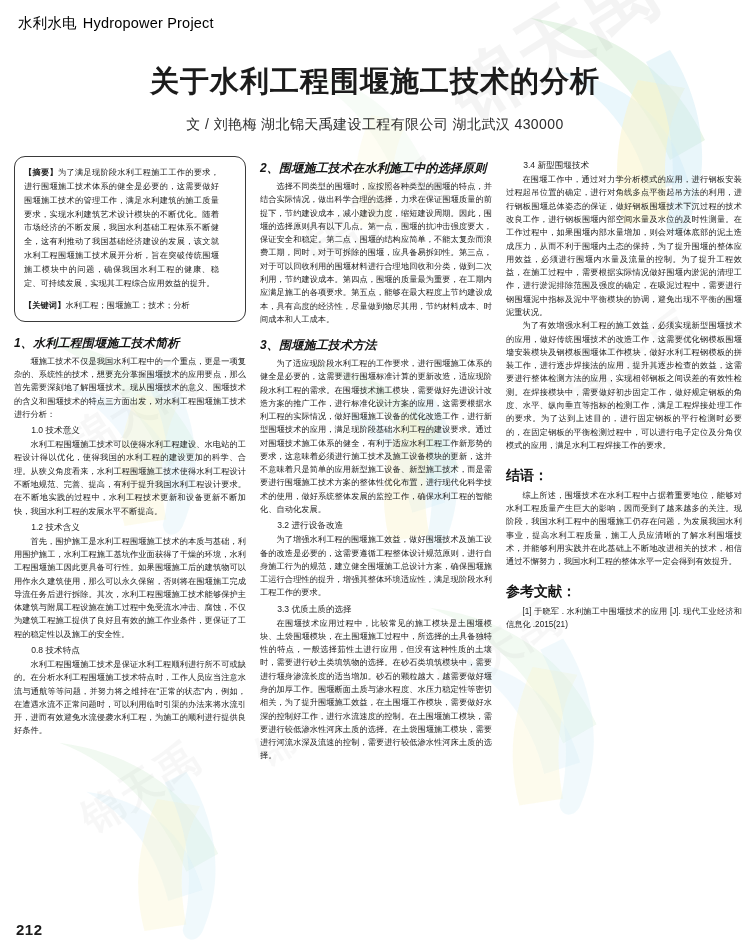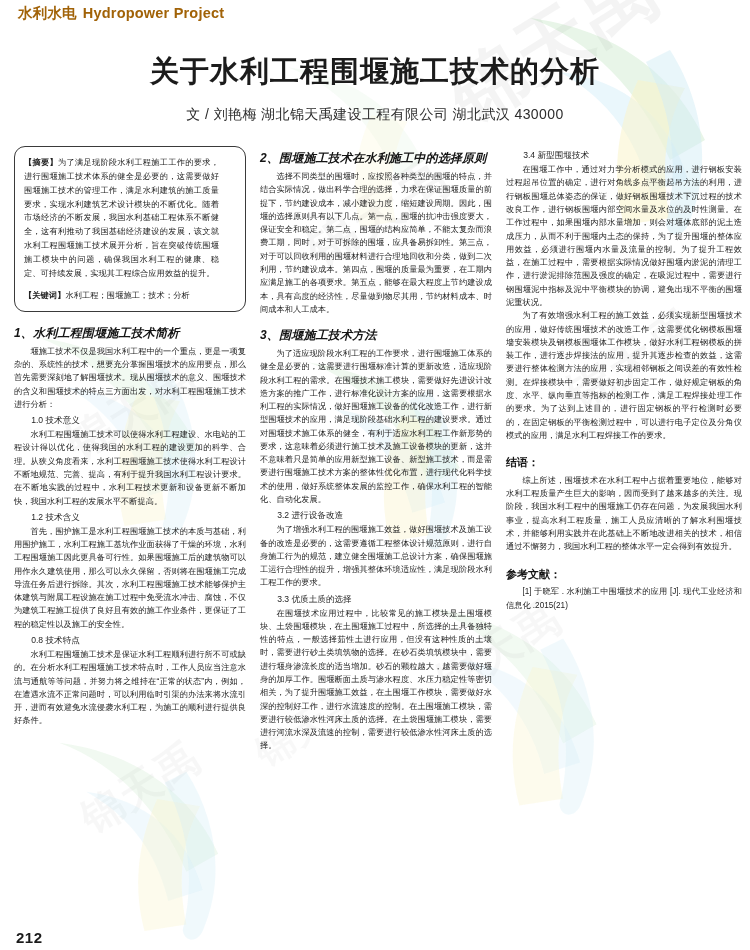--- a/index.html
+++ b/index.html
@@ -35,25 +35,25 @@
     letter-spacing: 2px;
   }
   .wm-logo {
     opacity: .40;
   }
 
   
   .masthead {
     position: relative;
     z-index: 2;
-    padding: 4px 0 0 18px;
+    padding: 14px 0 0 18px;
     font-size: 14.5px;
-    font-weight: bold;
+    font-weight: normal;
     letter-spacing: .2px;
-    color: #a16207;
+    color: #000000;
   }
   .masthead .en {
     font-family: "Liberation Sans", sans-serif;
     margin-left: 6px;
     font-size: 14.5px;
   }
 
   .title-block {
     position: relative;
     z-index: 2;
@@ -126,21 +126,21 @@
   h2.sec.first { margin-top: 4px; }
   h3.sub {
     font-size: 8.6px;
     font-weight: normal;
     margin: 3px 0 0 0;
     color: #1e1e1e;
     text-indent: 2em;
     line-height: 1.62;
   }
   h2.tail {
-    font-size: 11px;
+    font-size: 14px;
     font-weight: bold;
     margin: 12px 0 2px 0;
     color: #141414;
   }
   p.body {
     margin: 0;
     text-indent: 2em;
     text-align: justify;
     text-justify: inter-ideograph;
     letter-spacing: .05px;
@@ -149,21 +149,21 @@
     margin: 0;
     text-indent: 2em;
     text-align: justify;
     text-justify: inter-ideograph;
   }
 
   
   .folio {
     position: absolute;
     left: 16px;
-    bottom: 4px;
+    bottom: 12px;
     z-index: 2;
     font-size: 15px;
     font-weight: bold;
     color: #1b1b1b;
     letter-spacing: .5px;
   }
 </style>
 </head>
 <body>
 

